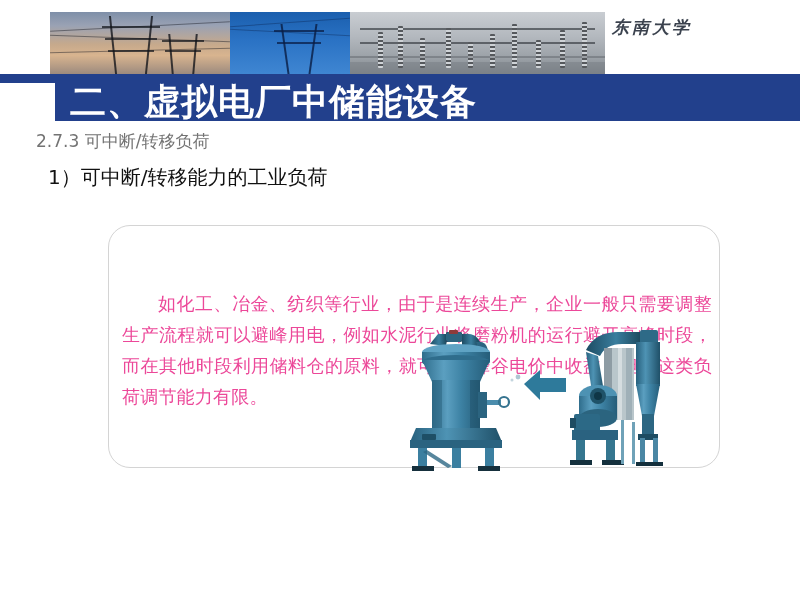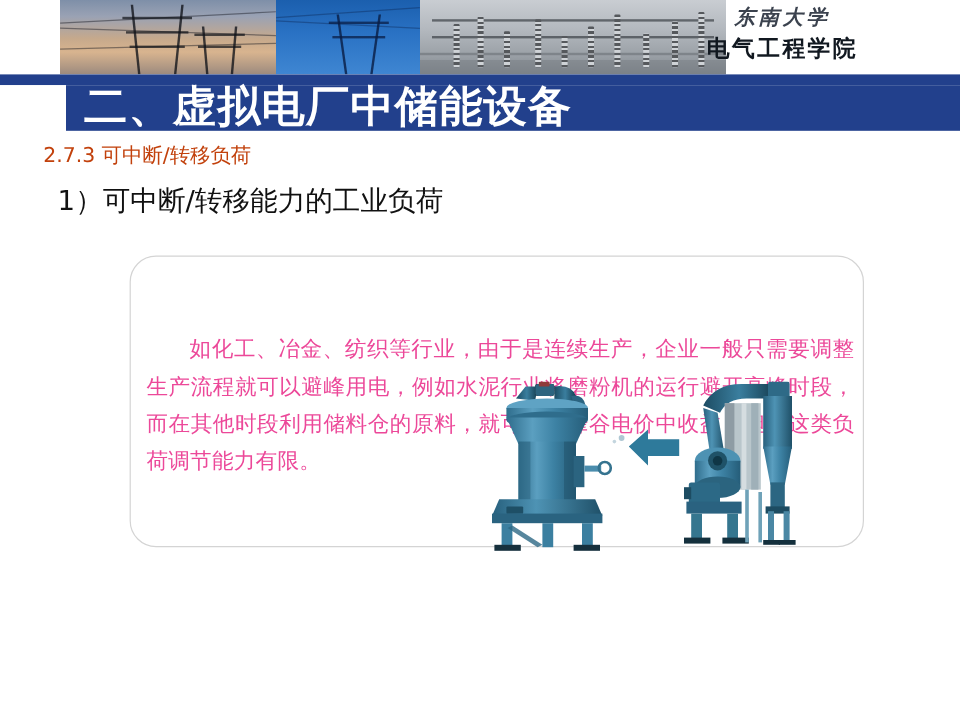--- a/index.html
+++ b/index.html
@@ -9,21 +9,21 @@
   }
   body {
     width: 800px;
     height: 600px;
     overflow: hidden;
     font-family: "Liberation Sans", "DejaVu Sans", sans-serif;
     position: relative;
   }
   .slide {
     position: absolute;
-    left: 0; top: 0;
+    left: 0; top: 12px;
     width: 800px;
     height: 496px;
     background: #ffffff;
     overflow: hidden;
   }
 
   
   .header-strip {
     position: absolute;
     left: 50px; top: 0;
@@ -159,28 +159,28 @@
     letter-spacing: 1px;
     white-space: nowrap;
   }
 
   
   .sub-1 {
     position: absolute;
     left: 36px; top: 118px;
     font-family: "DejaVu Sans", "Liberation Sans", sans-serif;
     font-size: 17px;
-    color: #c2410c;
+    color: #737373;
     white-space: nowrap;
   }
   .sub-2 {
     position: absolute;
     left: 48px; top: 152px;
     font-family: "DejaVu Sans", "Liberation Sans", sans-serif;
-    font-size: 23px;
+    font-size: 20px;
     color: #111111;
     white-space: nowrap;
   }
 
   
   .body-card {
     position: absolute;
     left: 108px; top: 213px;
     width: 612px; height: 243px;
     border: 1px solid #d4d4d4;
@@ -266,21 +266,20 @@
       <div class="insul" style="left:140px; height:34px;"></div>
       <div class="insul" style="left:162px; height:44px;"></div>
       <div class="insul" style="left:186px; height:28px;"></div>
       <div class="insul" style="left:210px; height:38px;"></div>
       <div class="insul" style="left:232px; height:46px;"></div>
       <div class="crossarm" style="left:0; top:44px; width:255px; background:rgba(90,95,102,.45);"></div>
     </div>
 
     <div class="logo-block">
       <div class="logo-cn-script">东南大学</div>
-      <div class="logo-cn-main">电气工程学院</div>
     </div>
   </div>
 
   <div class="title-rule"></div>
   <div class="title-band"></div>
   <div class="title-band-notch"></div>
   <div class="title-text">二、虚拟电厂中储能设备</div>
 
   <div class="sub-1">2.7.3 可中断/转移负荷</div>
   <div class="sub-2">1）可中断/转移能力的工业负荷</div>

